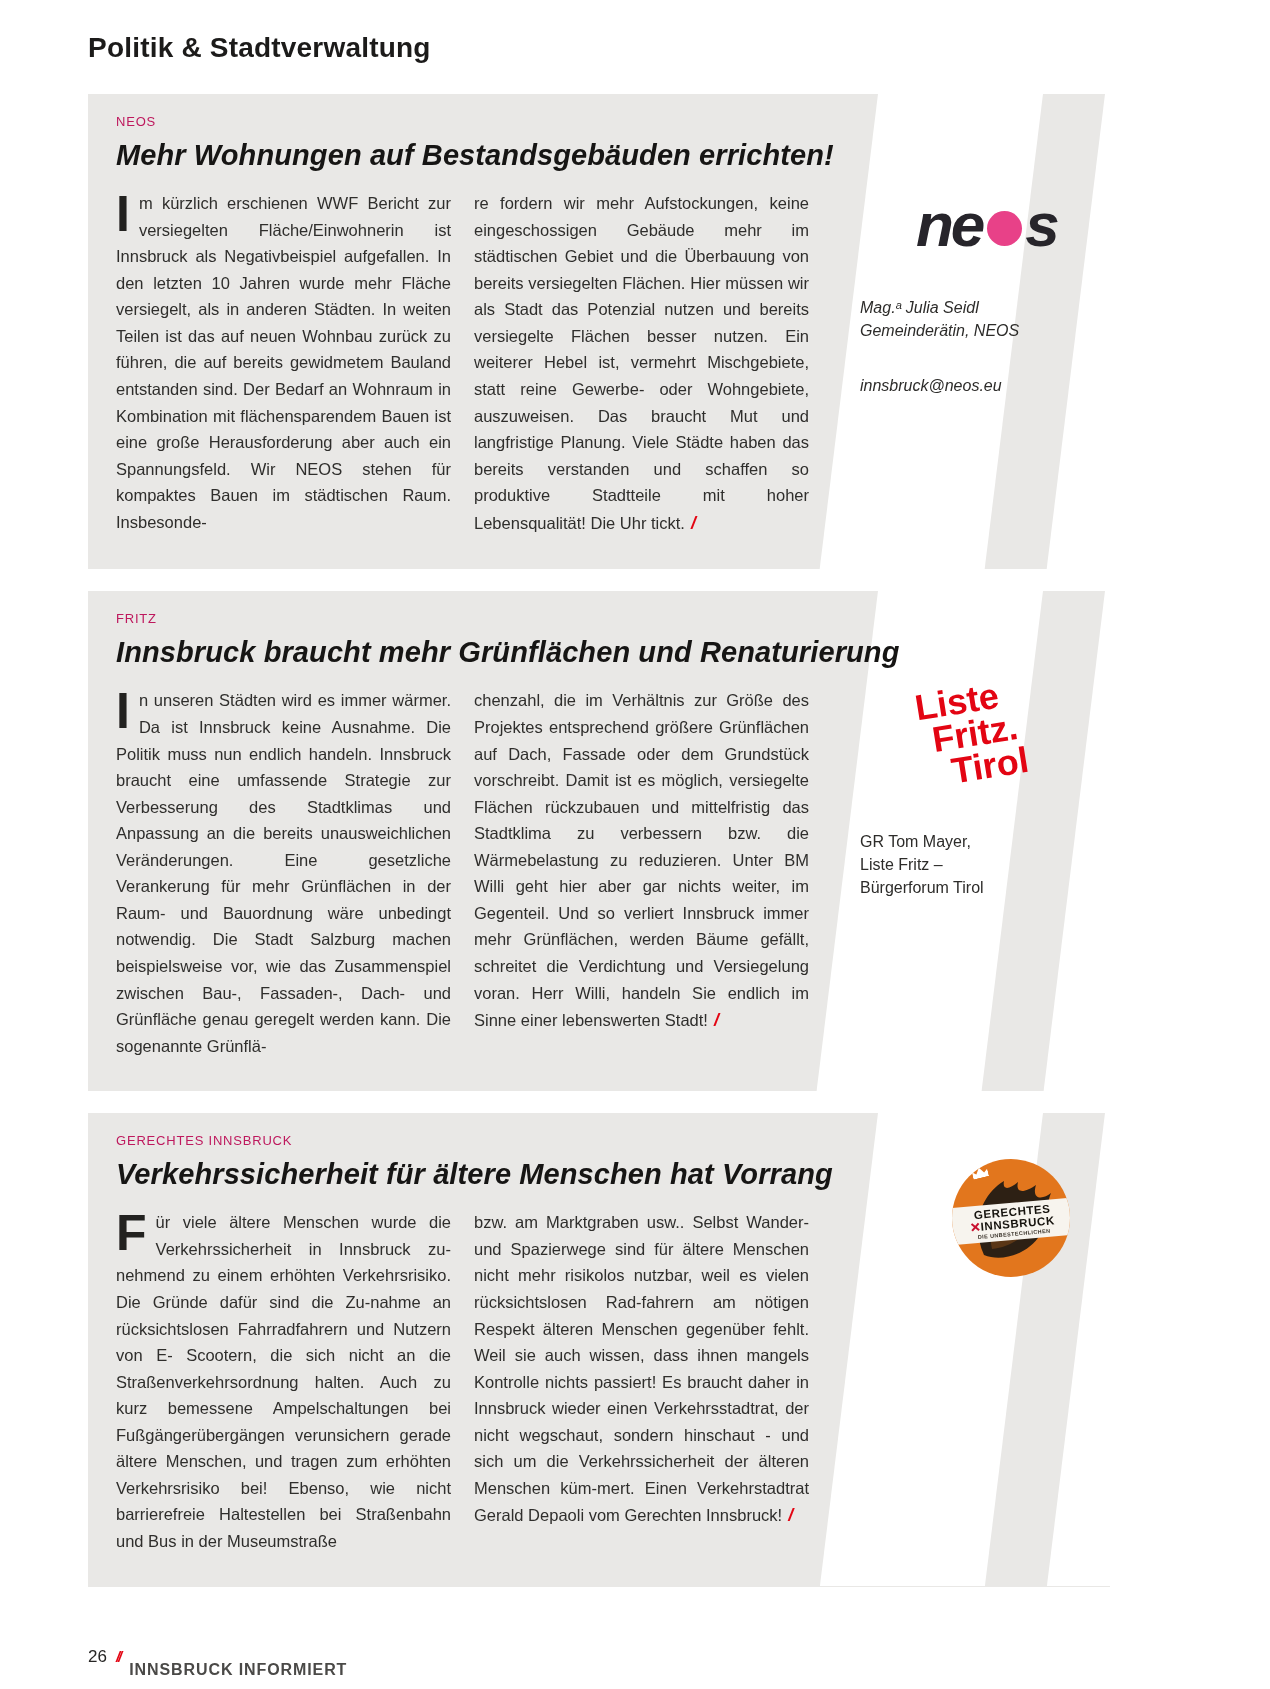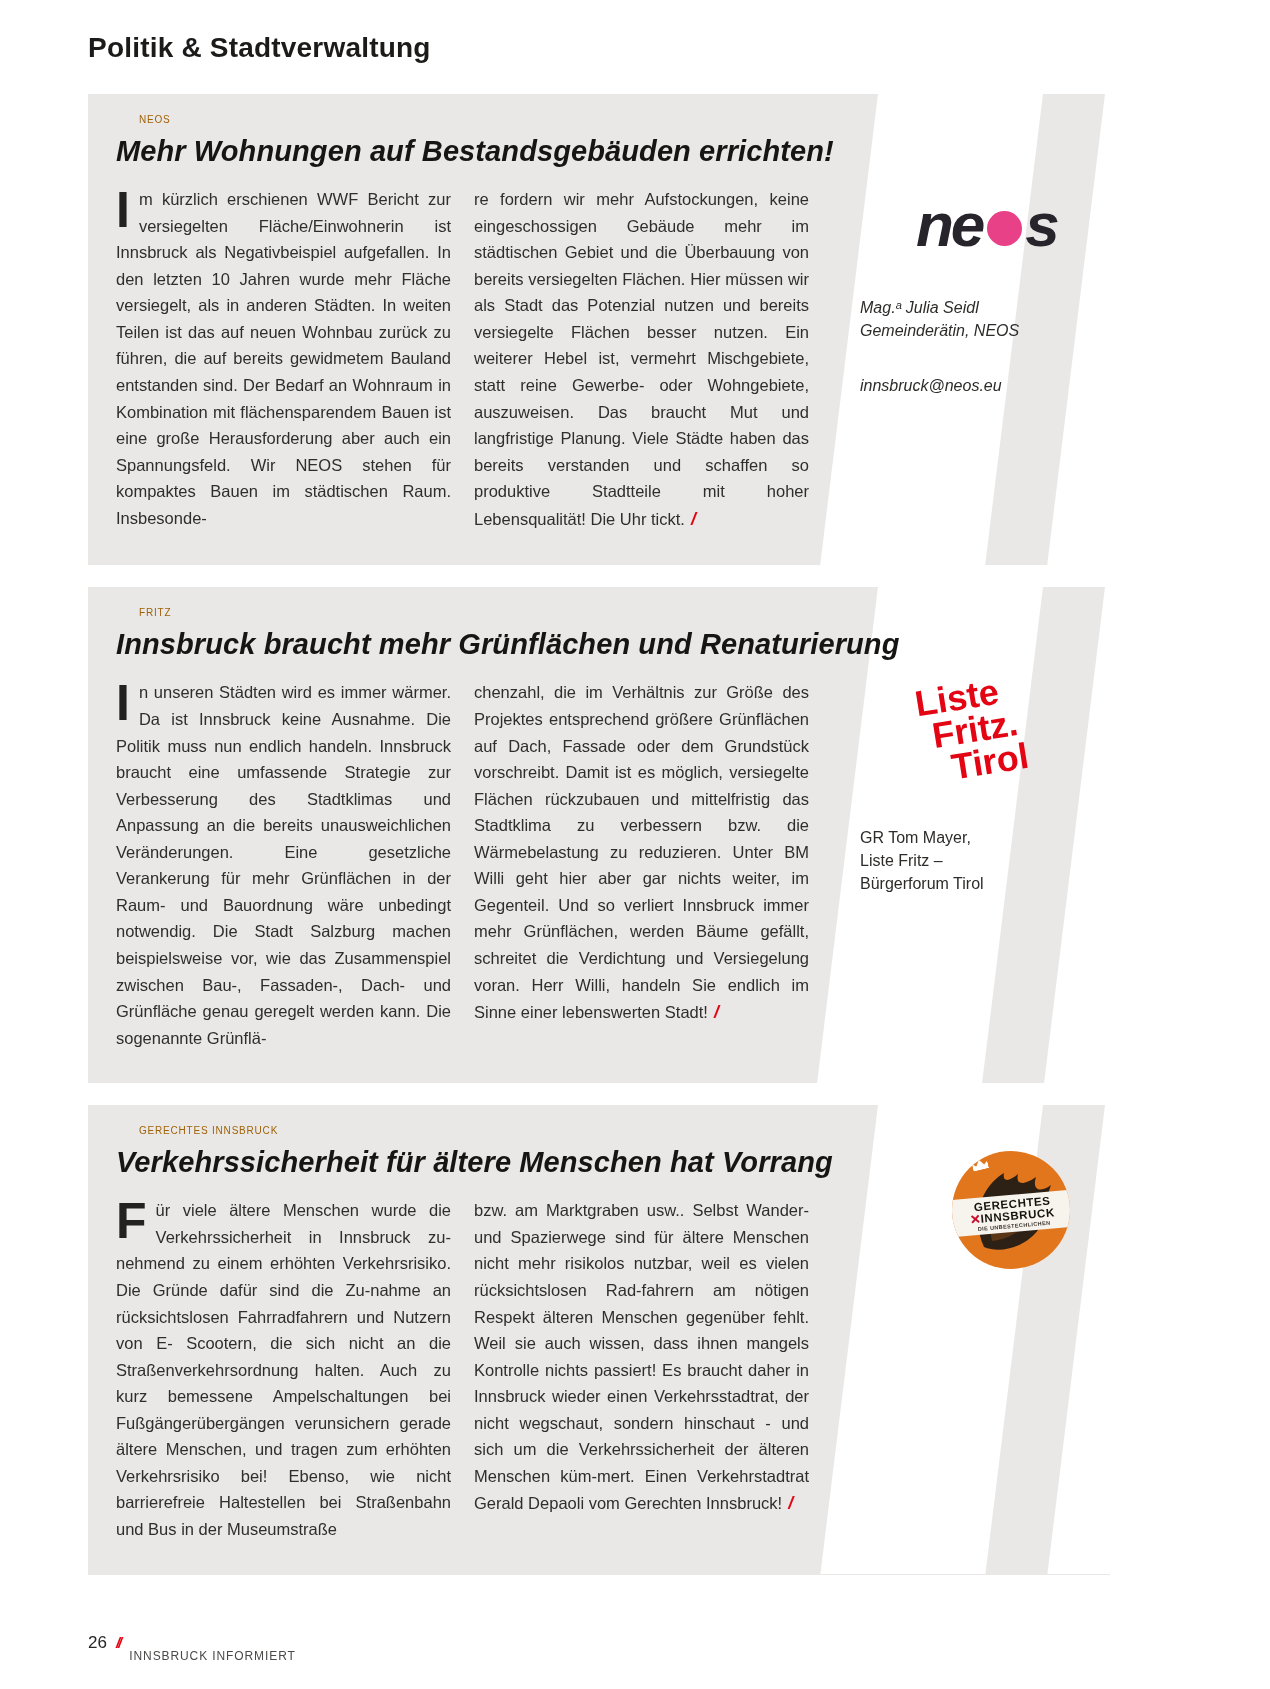--- a/index.html
+++ b/index.html
@@ -39,25 +39,24 @@
     position: absolute; top: 0; bottom: 0;
     left: 955px; width: 62px;
     background: #e9e8e6;
     transform: skewX(-7deg);
     transform-origin: 0 0;
     z-index: 1;
   }
 
   .kicker {
     position: relative; z-index: 2;
-    font-size: 10px;
+    font-size: 13px;
     letter-spacing: 0.8px;
-    color: #a16207;
+    color: #be185d;
     margin-bottom: 10px;
-    margin-left: 23px;
   }
   .art-title {
     position: relative; z-index: 2;
     font-size: 29px;
     font-weight: bold;
     font-style: italic;
     color: #161514;
     margin: 0 0 18px 0;
     letter-spacing: 0.1px;
   }
@@ -188,21 +187,21 @@
     gap: 9px;
     margin: 48px 0 0 88px;
     padding-bottom: 30px;
   }
   .footer .pnum { font-size: 17px; color: #272625; }
   .footer .fslash {
     color: #e30513; font-weight: bold; font-style: italic;
     font-size: 15px; letter-spacing: -2px;
   }
   .footer .mag {
-    font-size: 12px; font-weight: normal;
+    font-size: 16px; font-weight: bold;
     letter-spacing: 0.9px; color: #4a4947; margin-top: 26px;
   }
 </style>
 </head>
 <body>
 
 <div class="page">
 
   <h1 class="page-title">Politik &amp; Stadtverwaltung</h1>
 

